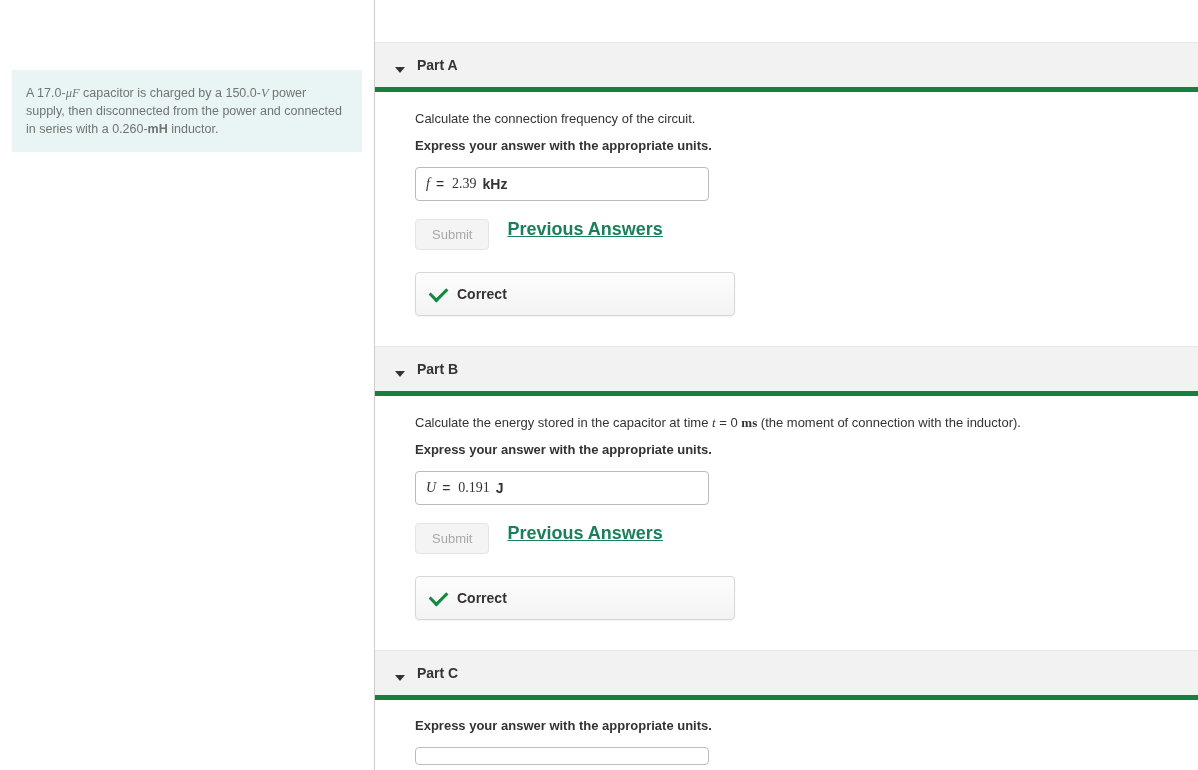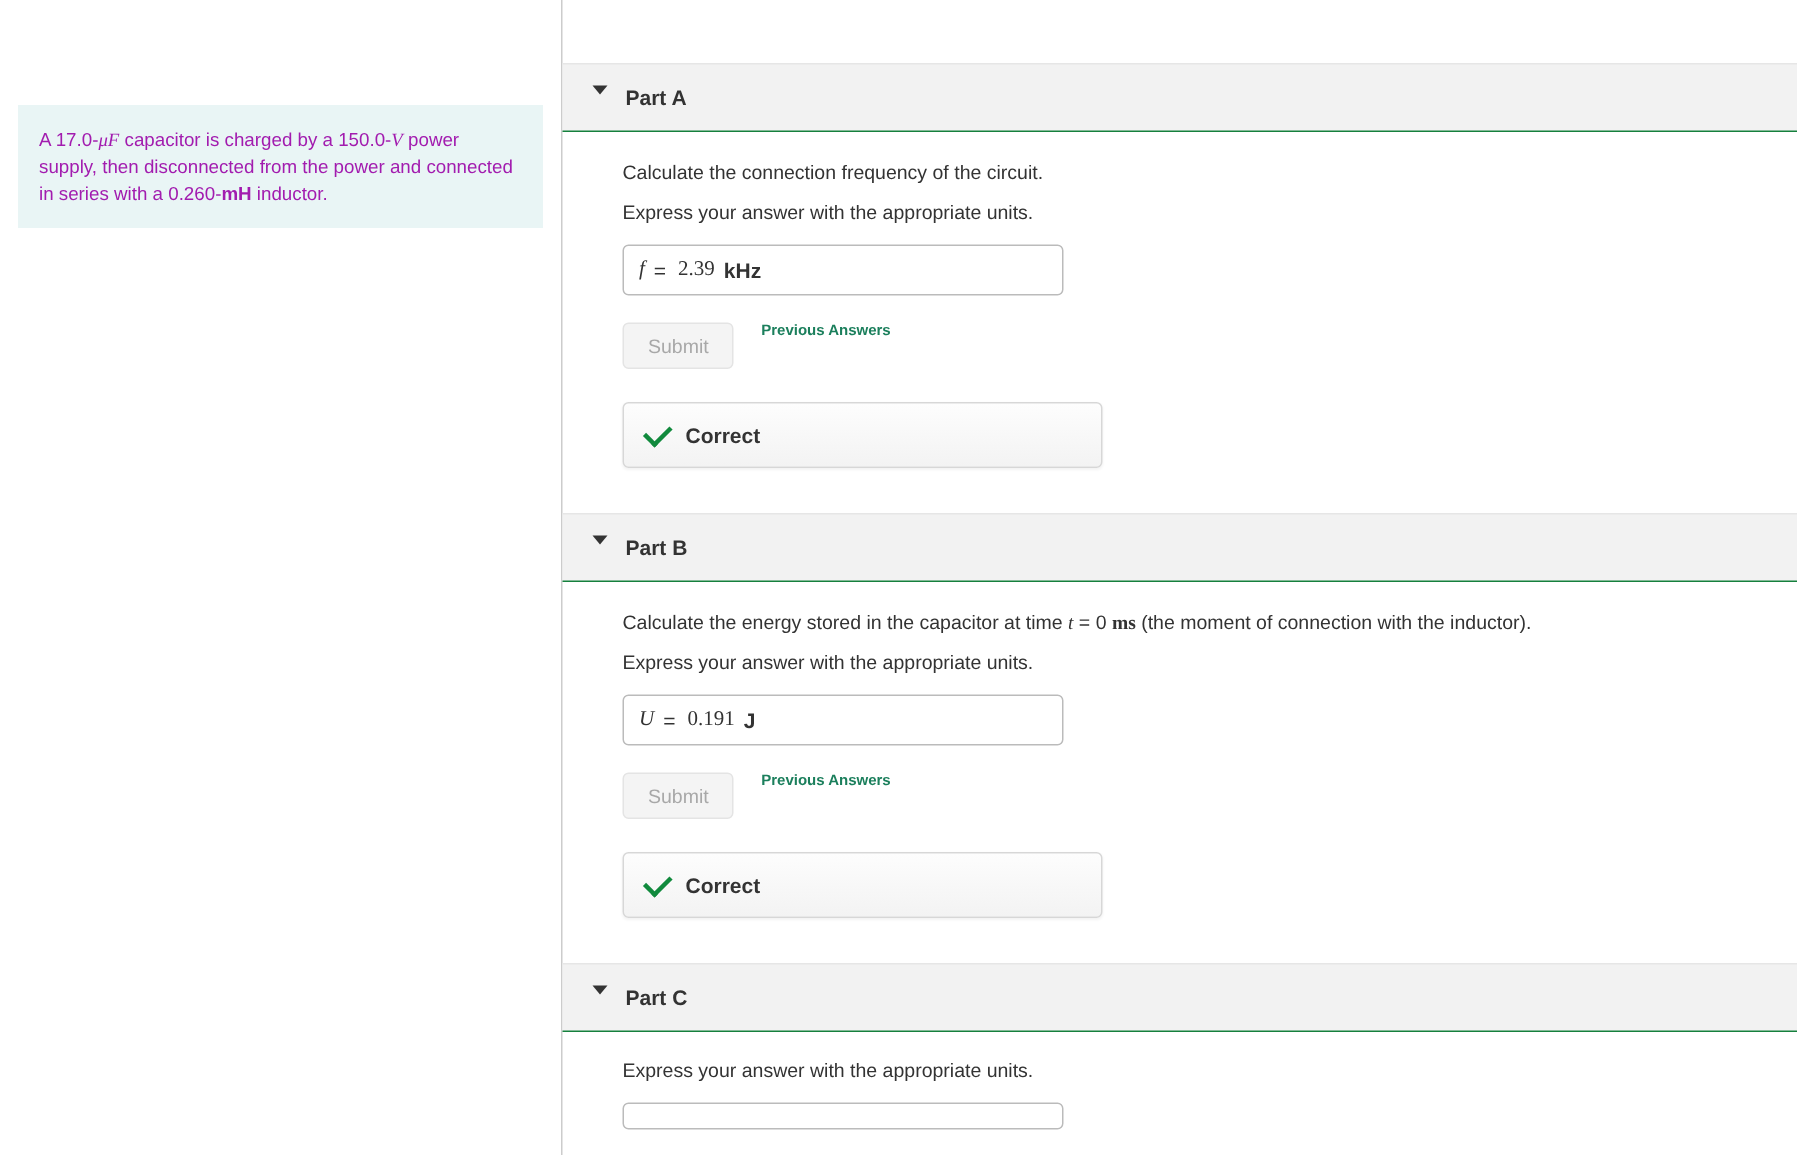--- a/index.html
+++ b/index.html
@@ -16,55 +16,55 @@
   }
   .leftcol {
     width: 375px;
     box-sizing: border-box;
     border-right: 1px solid #ccc;
     padding: 70px 12px 0 12px;
   }
   .intro {
     background: #e9f5f5;
     padding: 14px 14px;
-    color: #a21caf;
+    color: #737373;
     line-height: 1.45;
     font-size: 12.5px;
   }
   .bold { font-weight: bold; }
   .inline-math { font-family: "Times New Roman", serif; font-style: italic; }
   .rightcol {
     flex: 1;
     padding: 42px 0 0 0;
   }
   .part {
     margin-bottom: 30px;
   }
   .part-header {
     background: #f2f2f2;
     padding: 14px 20px;
     display: flex;
-    align-items: flex-start;
+    align-items: flex-end;
     gap: 12px;
     border-top: 1px solid #e6e6e6;
-    border-bottom: 1px solid #15803d;
+    border-bottom: 5px solid #15803d;
   }
   .arrow-down {
     display: inline-block;
     width: 0; height: 0;
     border-left: 5px solid transparent;
     border-right: 5px solid transparent;
     border-top: 6px solid #333;
   }
   .part-title { font-weight: bold; font-size: 14px; }
   .part-body {
     padding: 18px 20px 0 40px;
   }
   .prompt-line { margin-bottom: 10px; line-height: 1.4; }
-  .instruct { font-weight: normal; margin-bottom: 14px; display: block; }
+  .instruct { font-weight: bold; margin-bottom: 14px; display: block; }
 
   .answer-box {
     display: flex;
     align-items: center;
     width: 272px;
     border: 1px solid #bbb;
     border-radius: 4px;
     padding: 8px 10px;
     margin-bottom: 18px;
     font-size: 14px;
@@ -79,22 +79,23 @@
     background: #f4f4f4;
     border: 1px solid #e4e4e4;
     border-radius: 4px;
     padding: 7px 16px;
     color: #a8a8a8;
     font-size: 13px;
     cursor: default;
   }
   .prev-link {
     color: #1b7f5c;
+    text-decoration: underline;
     font-weight: bold;
-    font-size: 10px;
+    font-size: 18px;
     cursor: pointer;
   }
 
   .feedback {
     width: 290px;
     border: 1px solid #d7d7d7;
     border-radius: 4px;
     background: linear-gradient(#fdfdfd,#f3f3f3);
     box-shadow: 0 1px 2px rgba(0,0,0,.05);
     padding: 13px 14px;

